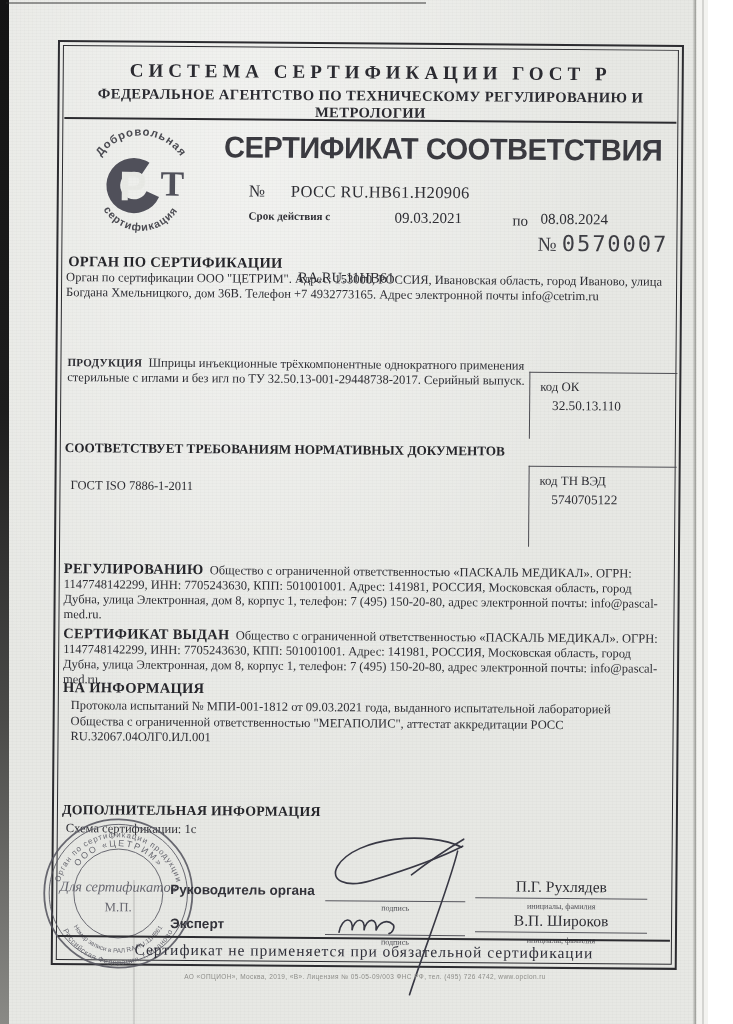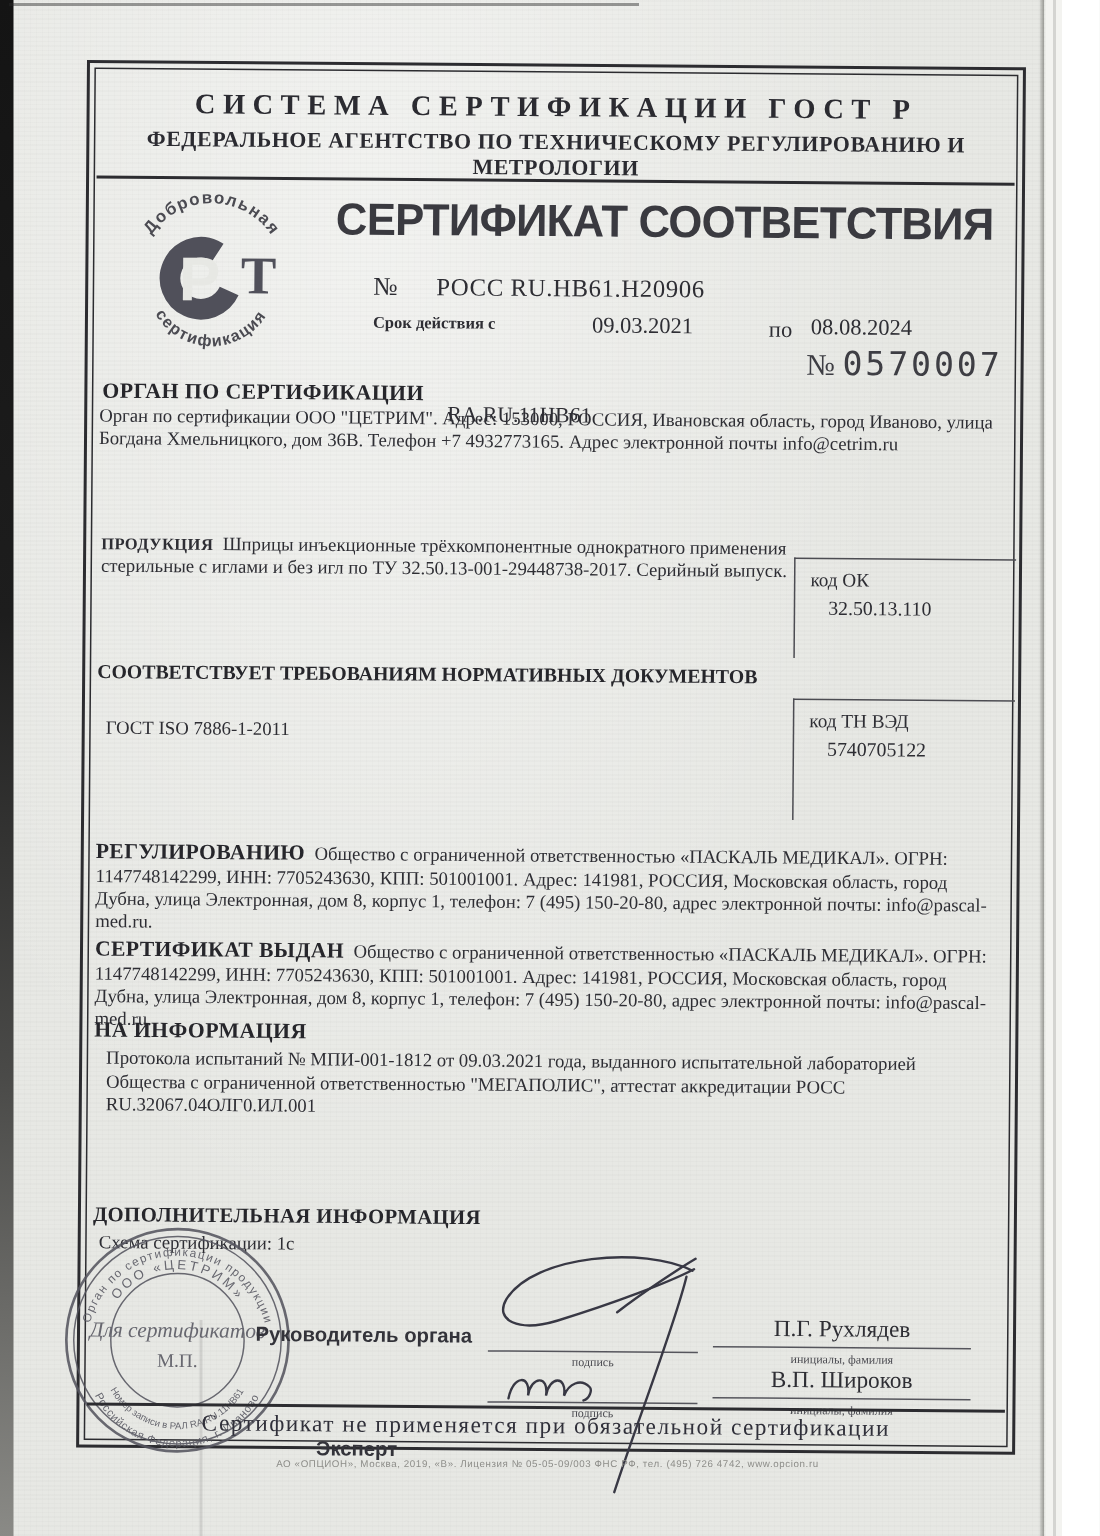--- a/index.html
+++ b/index.html
@@ -63,21 +63,21 @@
   .manuf{top:505px;}
   .issued{top:570px;}
   .basis-h{position:absolute;left:8px;top:637px;}
   .basis-body{position:absolute;left:16px;top:656px;width:592px;font-size:12.5px;line-height:1.25;}
   .addinfo-h{position:absolute;left:8px;top:760px;font-size:13.8px;}
   .scheme{position:absolute;left:12px;top:779px;font-size:12.5px;}
 
   .role{position:absolute;left:117px;font-family:"Liberation Sans", sans-serif;
         font-weight:bold;font-size:13.5px;color:#33333a;}
   .role-head{top:839px;}
-  .role-expert{top:915px;margin-left:41px;}
+  .role-expert{top:873px;}
   .sig-line{position:absolute;width:140px;border-bottom:1.2px solid #55555c;}
   .sig-line1{left:272px;top:842px;height:14px;}
   .sig-line2{left:272px;top:876px;height:14px;}
   .sig-cap{position:absolute;width:140px;text-align:center;font-size:8px;color:#4c4c52;}
   .sig-cap1{left:272px;top:859px;}
   .sig-cap2{left:272px;top:893px;}
   .name{position:absolute;left:422px;width:172px;text-align:center;font-size:15.5px;
         border-bottom:1.2px solid #55555c;padding-bottom:2px;}
   .name1{top:832px;}
   .name2{top:866px;}

